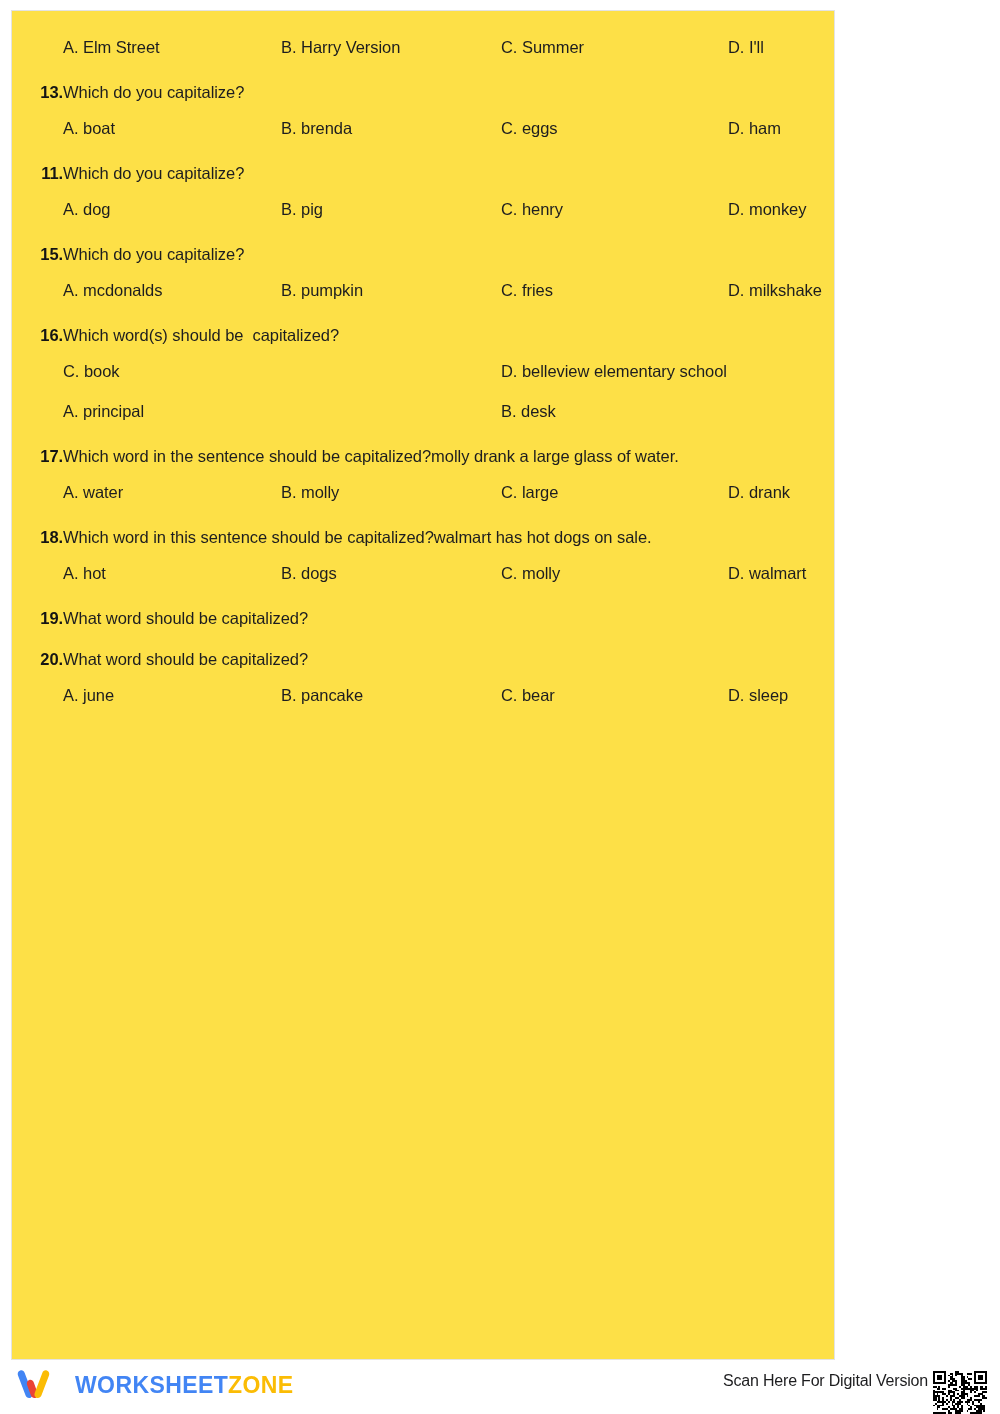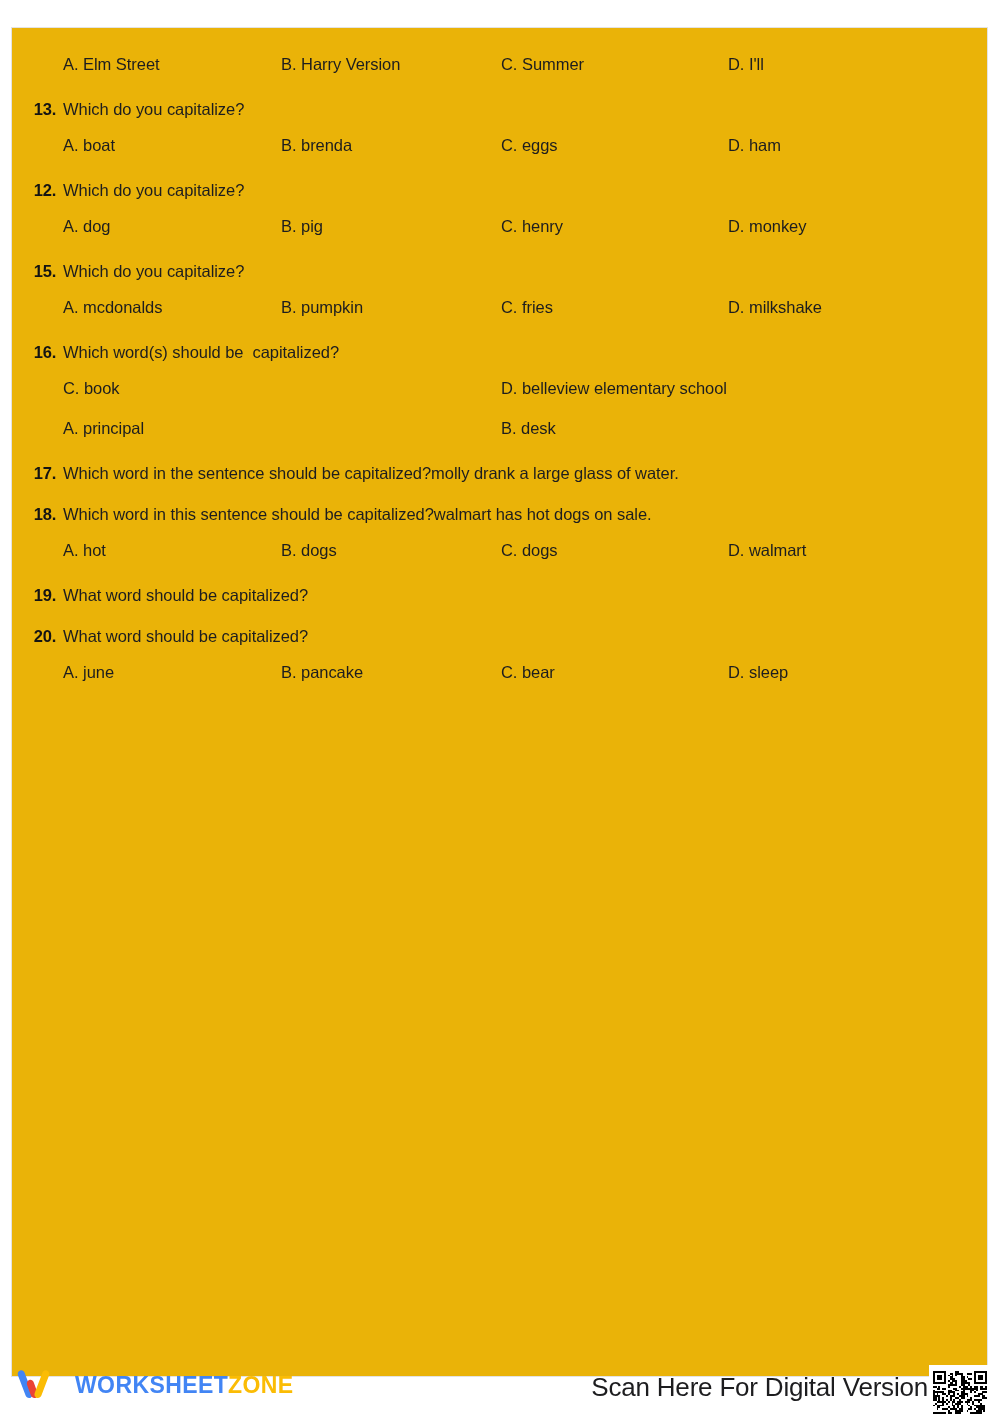--- a/index.html
+++ b/index.html
@@ -14,26 +14,26 @@
     position: relative;
     font-family: "Liberation Sans", sans-serif;
     color: #1d1d1f;
     overflow: hidden;
   }
 
   
   .page-card {
     position: absolute;
     left: 11px;
-    top: 27px;
-    width: 977px;
+    top: 10px;
+    width: 824px;
     height: 1350px;
     box-sizing: border-box;
     border: 1px solid #e3e3e3;
-    background: #eab308;
+    background: #fde047;
   }
 
   .quiz-body {
     position: absolute;
     left: 0;
     top: 0;
     right: 0;
     padding: 16px 0 0 0;
   }
 
@@ -52,21 +52,21 @@
     display: block;
     min-height: 31px;
     padding-left: 51px;
     line-height: 31px;
   }
   .q-number {
     position: absolute;
     left: 15px;
     top: 0;
     width: 36px;
-    text-align: center;
+    text-align: right;
     font-size: 16.5px;
     font-weight: bold;
     color: #141414;
     line-height: 31px;
     letter-spacing: -0.1px;
   }
   .q-text {
     font-size: 16.5px;
     font-weight: normal;
     color: #1d1d1f;
@@ -134,21 +134,21 @@
     line-height: 1;
     white-space: nowrap;
   }
   .brand-worksheet { color: #4285f4; }
   .brand-zone { color: #fbbc05; }
 
   .scan-text {
     position: absolute;
     right: 72px;
     top: 10px;
-    font-size: 26px;
+    font-size: 16px;
     color: #1d1d1f;
     white-space: nowrap;
     letter-spacing: -0.2px;
     text-align: right;
   }
 
   .qr-wrap {
     position: absolute;
     left: 929px;
     top: 3px;
@@ -181,21 +181,21 @@
       <div class="opt-row row-4">
         <span class="opt">A. boat</span>
         <span class="opt">B. brenda</span>
         <span class="opt">C. eggs</span>
         <span class="opt">D. ham</span>
       </div>
     </div>
 
     <div class="question-block">
       <div class="q-head">
-        <span class="q-number">12.</span>
+        <span class="q-number">11.</span>
         <span class="q-text">Which do you capitalize?</span>
       </div>
       <div class="opt-row row-4">
         <span class="opt">A. dog</span>
         <span class="opt">B. pig</span>
         <span class="opt">C. henry</span>
         <span class="opt">D. monkey</span>
       </div>
     </div>
 
@@ -225,31 +225,37 @@
         <span class="opt">A. principal</span>
         <span class="opt">B. desk</span>
       </div>
     </div>
 
     <div class="question-block">
       <div class="q-head">
         <span class="q-number">17.</span>
         <span class="q-text">Which word in the sentence should be capitalized?molly drank a large glass of water.</span>
       </div>
+      <div class="opt-row row-4">
+        <span class="opt">A. water</span>
+        <span class="opt">B. molly</span>
+        <span class="opt">C. large</span>
+        <span class="opt">D. drank</span>
+      </div>
     </div>
 
     <div class="question-block">
       <div class="q-head">
         <span class="q-number">18.</span>
         <span class="q-text">Which word in this sentence should be capitalized?walmart has hot dogs on sale.</span>
       </div>
       <div class="opt-row row-4">
         <span class="opt">A. hot</span>
         <span class="opt">B. dogs</span>
-        <span class="opt">C. dogs</span>
+        <span class="opt">C. molly</span>
         <span class="opt">D. walmart</span>
       </div>
     </div>
 
     <div class="question-block">
       <div class="q-head">
         <span class="q-number">19.</span>
         <span class="q-text">What word should be capitalized?</span>
       </div>
     </div>

